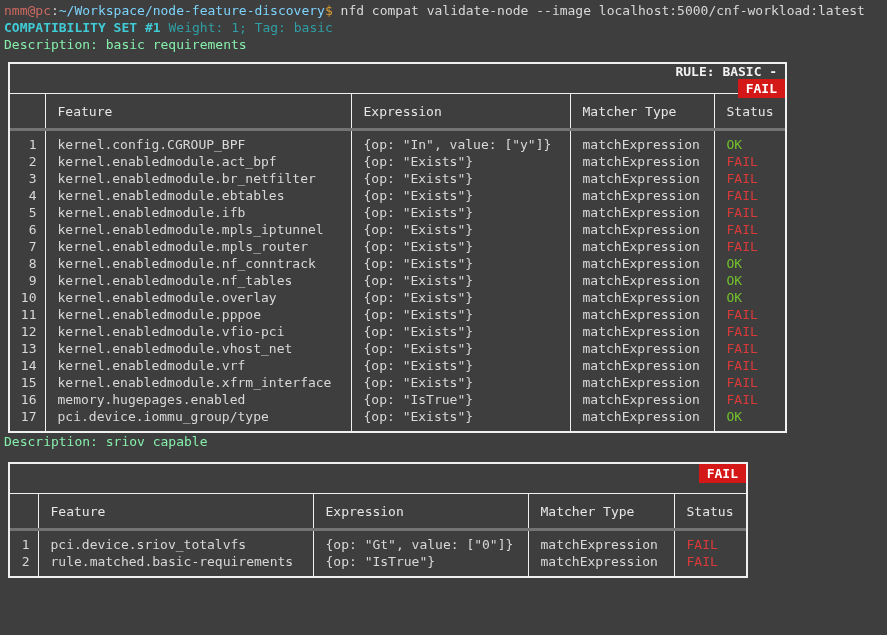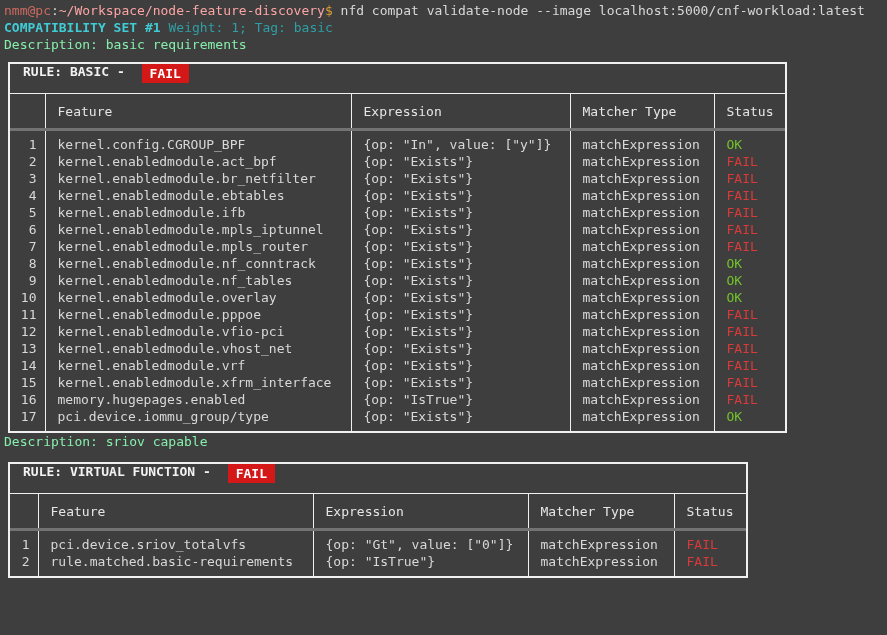--- a/index.html
+++ b/index.html
@@ -10,45 +10,46 @@
     box-sizing: border-box;
     padding: 2px 0 0 4px;
     overflow: hidden;
     font-family: "DejaVu Sans Mono", "Liberation Mono", monospace;
     font-size: 13px;
     color: #d8d8d8;
   }
   .line { line-height: 17px; white-space: pre; }
   .c-user   { color: #cc6a60; }
   .c-orange { color: #dca030; }
-  .c-green  { color: #fca5a5; }
+  .c-green  { color: #7dd3fc; }
   .c-white  { color: #d8d8d8; }
   .set-title { color: #40ccd6; font-weight: bold; }
   .set-meta  { color: #2f9fa5; }
   .set-heading .set-meta { margin-left: 8px; }
   .set2 { margin-top: 28px; }
   .desc { color: #86efac; }
 
   .rule-table {
     margin: 9px 0 0 4px;
     border: 2px solid #f0f0f0;
     background: #3e3e3e;
   }
   .rule-table.t1 { width: 775px; }
   .rule-table.t2 { width: 736px; margin-top: 12px; }
 
   .rule-header {
     height: 29px;
     display: flex;
-    align-items: flex-start;
+    align-items: flex-end;
     padding-left: 13px;
     border-bottom: 1px solid #f0f0f0;
     font-weight: bold;
     color: #f2f2f2;
     white-space: pre;
+    flex-direction: column;
   }
   .badge {
     display: inline-block;
     background: #d41717;
     color: #ffffff;
     font-weight: bold;
     padding: 0 8px;
     margin-left: 9px;
     line-height: 19px;
   }
@@ -230,21 +231,21 @@
             <td>matchExpression</td>
             <td class="status ok">OK</td>
           </tr>
         </tbody>
     </table>
   </div>
 
   <div class="line desc">Description: sriov capable</div>
 
   <div class="rule-table t2">
-    <div class="rule-header"><span>RULE: VIRTUAL FUNCTION - </span><span class="badge">FAIL</span></div>
+    <div class="rule-header"><span class="badge">FAIL</span></div>
     <table>
       <colgroup>
         <col style="width:28px">
           <col style="width:275px">
           <col style="width:215px">
           <col style="width:146px">
           <col>
       </colgroup>
       <thead>
         <tr>

